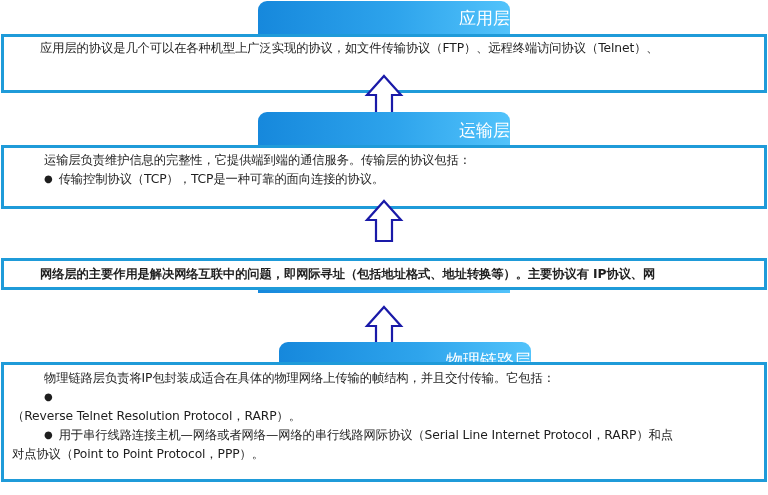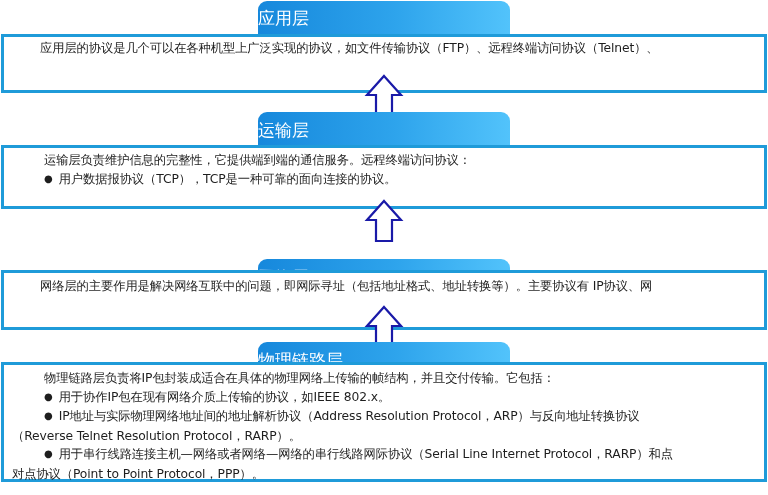--- a/index.html
+++ b/index.html
@@ -1,20 +1,20 @@
 <!DOCTYPE html>
 <html><head>
 <meta charset="utf-8">
 <style>
   html, body { margin:0; padding:0; background:#ffffff; }
   body { width:768px; height:495px; position:relative; overflow:hidden;
          font-family:"DejaVu Sans", "Liberation Sans", sans-serif; color:#222; }
   .tab { position:absolute; left:258px; width:252px; border-radius:9px 9px 0 0;
          background:linear-gradient(90deg,#1688dc 0%,#2ea4ec 55%,#52c3fb 100%);
-         color:#fff; text-align:left; font-size:17px; box-sizing:border-box; }
+         color:#fff; text-align:right; font-size:17px; box-sizing:border-box; }
   .box { position:absolute; left:1px; width:766px; box-sizing:border-box;
          border:3px solid #1f9bd9; background:#fff; font-size:12.3px; line-height:18.5px;
          padding:2px 8px 2px 8px; color:#1e1e1e; letter-spacing:-0.1px; }
   .indent { text-indent:28px; }
   .line { white-space:nowrap; }
   .pad { padding-left:32px; }
   .arrow { position:absolute; left:364px; width:40px; }
   .bullet::before { content:"\25CF"; margin-right:6px; font-size:10px; position:relative; top:-1px; }
 </style>
 </head>
@@ -28,50 +28,47 @@
 </div>
 
 <svg class="arrow" style="top:74px;height:40px;" viewBox="0 0 40 40">
   <polygon points="20,2 37,21 28,21 28,39 12,39 12,21 3,21" fill="#ffffff" stroke="#1a1aa8" stroke-width="2.2" stroke-linejoin="miter"></polygon>
 </svg>
 
 <div class="tab" style="top:112px;height:35px;line-height:36px;">
   <span>运输层</span>
 </div>
 <div class="box" style="top:145px;height:64px;padding-top:3px;">
-  <div class="line pad">运输层负责维护信息的完整性，它提供端到端的通信服务。远程终端访问协议：</div>
+  <div class="line pad">运输层负责维护信息的完整性，它提供端到端的通信服务。传输层的协议包括：</div>
   <div class="line pad">
-    <span class="bullet"></span><span>用户数据报协议（TCP），TCP是一种可靠的面向连接的协议。</span>
+    <span class="bullet"></span><span>传输控制协议（TCP），TCP是一种可靠的面向连接的协议。</span>
   </div>
 </div>
 
 <svg class="arrow" style="top:199px;height:43px;" viewBox="0 0 40 43">
   <polygon points="20,2 37,21 28,21 28,42 12,42 12,21 3,21" fill="#ffffff" stroke="#1a1aa8" stroke-width="2.2"></polygon>
 </svg>
 
 <div class="tab" style="top:239px;height:34px;line-height:36px;margin-top:20px;">
   <span>网络层</span>
 </div>
-<div class="box" style="top:270px;height:60px;padding-top:4px;">
+<div class="box" style="top:258px;height:32px;padding-top:4px;font-weight:bold;">
   <div class="line indent">网络层的主要作用是解决网络互联中的问题，即网际寻址（包括地址格式、地址转换等）。主要协议有 IP协议、网</div>
 </div>
 
 <svg class="arrow" style="top:305px;height:42px;" viewBox="0 0 40 42">
   <polygon points="20,2 37,21 28,21 28,41 12,41 12,21 3,21" fill="#ffffff" stroke="#1a1aa8" stroke-width="2.2"></polygon>
 </svg>
 
-<div class="tab" style="top:342px;height:34px;line-height:36px;">
+<div class="tab" style="top:342px;height:34px;line-height:36px;margin-left:21px;">
   <span>物理链路层</span>
 </div>
 <div class="box" style="top:362px;height:120px;padding-top:4px;">
   <div class="line pad">物理链路层负责将IP包封装成适合在具体的物理网络上传输的帧结构，并且交付传输。它包括：</div>
   <div class="line pad">
-    <span class="bullet"></span><span>用于协作IP包在现有网络介质上传输的协议，如IEEE 802.x。</span>
-  </div>
-  <div class="line pad">
-    <span class="bullet"></span><span>IP地址与实际物理网络地址间的地址解析协议（Address Resolution Protocol，ARP）与反向地址转换协议</span>
+    <span class="bullet"></span>
   </div>
   <div class="line">（Reverse Telnet Resolution Protocol，RARP）。</div>
   <div class="line pad">
     <span class="bullet"></span><span>用于串行线路连接主机—网络或者网络—网络的串行线路网际协议（Serial Line Internet Protocol，RARP）和点</span>
   </div>
   <div class="line">对点协议（Point to Point Protocol，PPP）。</div>
 </div>
 
 </body></html>

